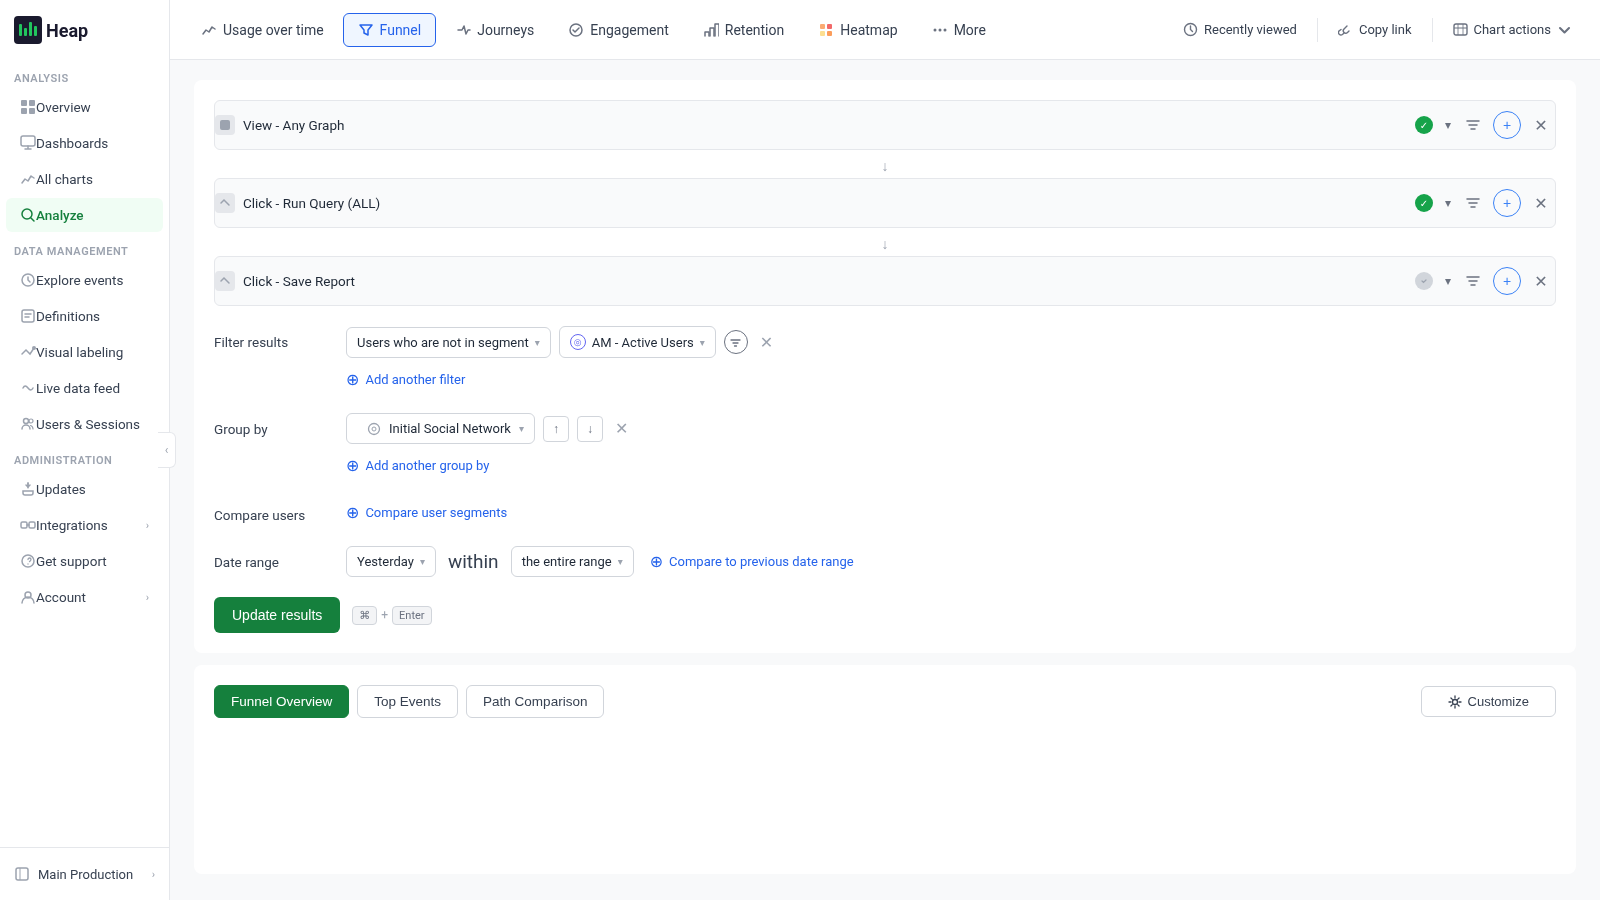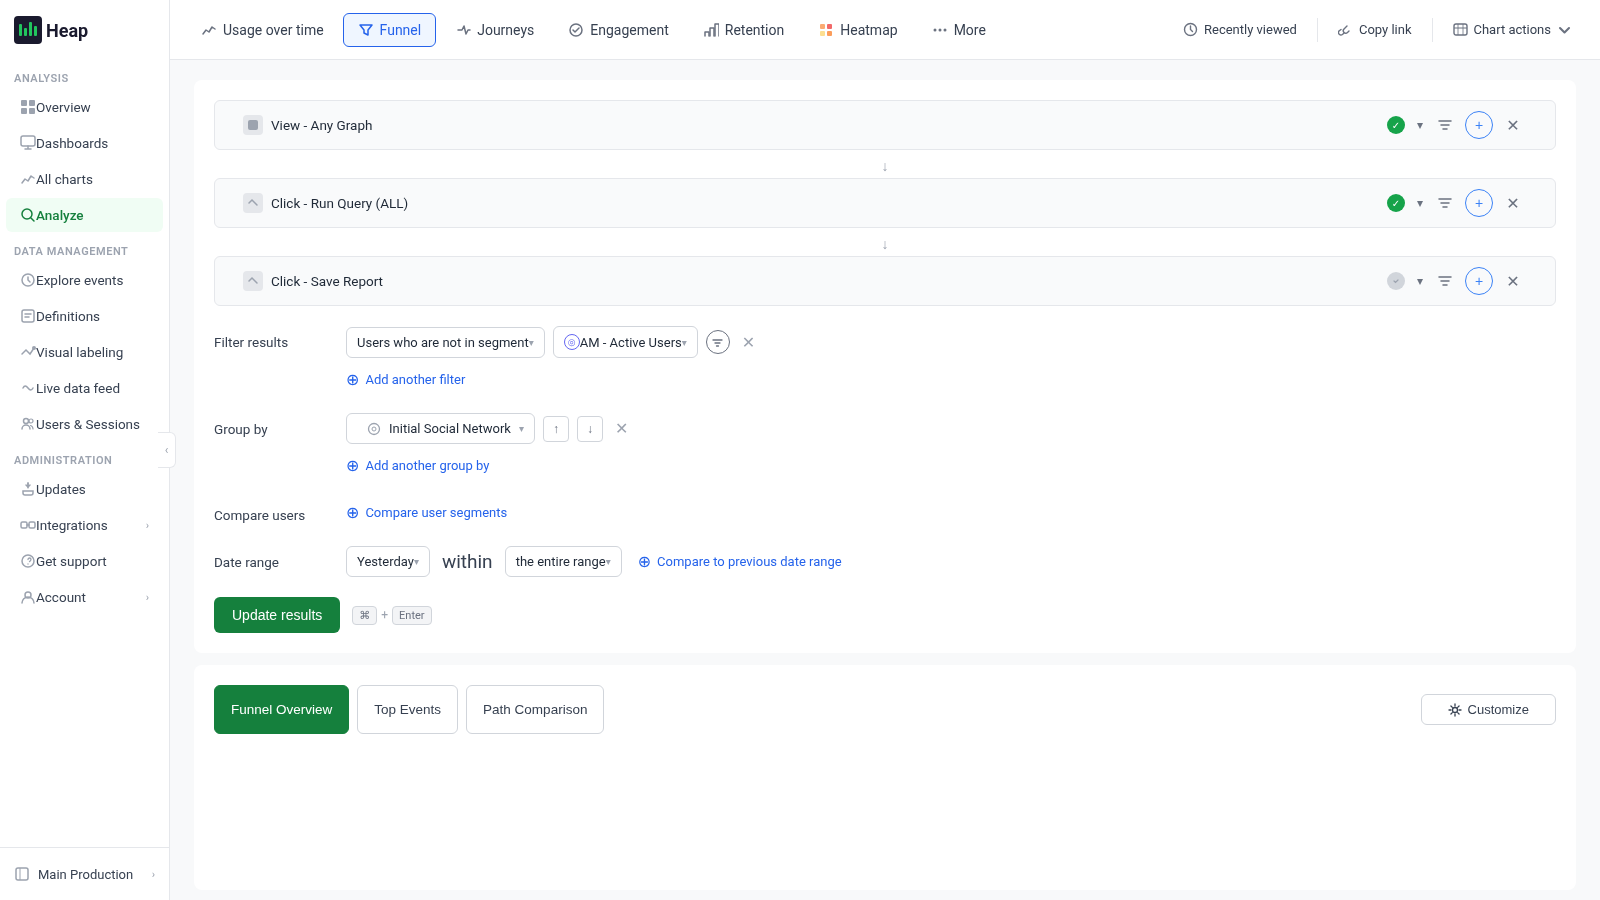--- a/index.html
+++ b/index.html
@@ -159,21 +159,21 @@
       margin-bottom: 12px;
     }
 
     .funnel-step {
       display: flex;
       align-items: center;
       gap: 8px;
       background: #f9fafb;
       border: 1px solid #e5e7eb;
       border-radius: 6px;
-      padding: 10px 28px;
+      padding: 10px 0;
       margin-bottom: 4px;
     }
     .funnel-step-icon {
       width: 20px;
       height: 20px;
       background: #e5e7eb;
       border-radius: 4px;
       display: flex;
       align-items: center;
       justify-content: center;
@@ -247,20 +247,21 @@
       gap: 8px;
     }
     .form-controls-row {
       display: flex;
       align-items: center;
       gap: 8px;
     }
     .select-pill {
       display: flex;
       align-items: center;
+      gap: 6px;
       border: 1px solid #d1d5db;
       border-radius: 6px;
       padding: 7px 10px;
       background: #fff;
       cursor: pointer;
       font-size: 13px;
       color: #1f2937;
       white-space: nowrap;
     }
     .select-pill .caret { color: #9ca3af; font-size: 10px; }
@@ -353,21 +354,21 @@
       padding: 20px;
       min-height: 200px;
     }
     .results-tabs {
       display: flex;
       align-items: center;
       gap: 8px;
       margin-bottom: 16px;
     }
     .results-tab {
-      padding: 16px 16px;
+      padding: 8px 16px;
       border-radius: 6px;
       border: 1px solid #d1d5db;
       font-size: 13.5px;
       cursor: pointer;
       color: #374151;
       background: #fff;
     }
     .results-tab.active {
       background: #15803d;
       color: #fff;

